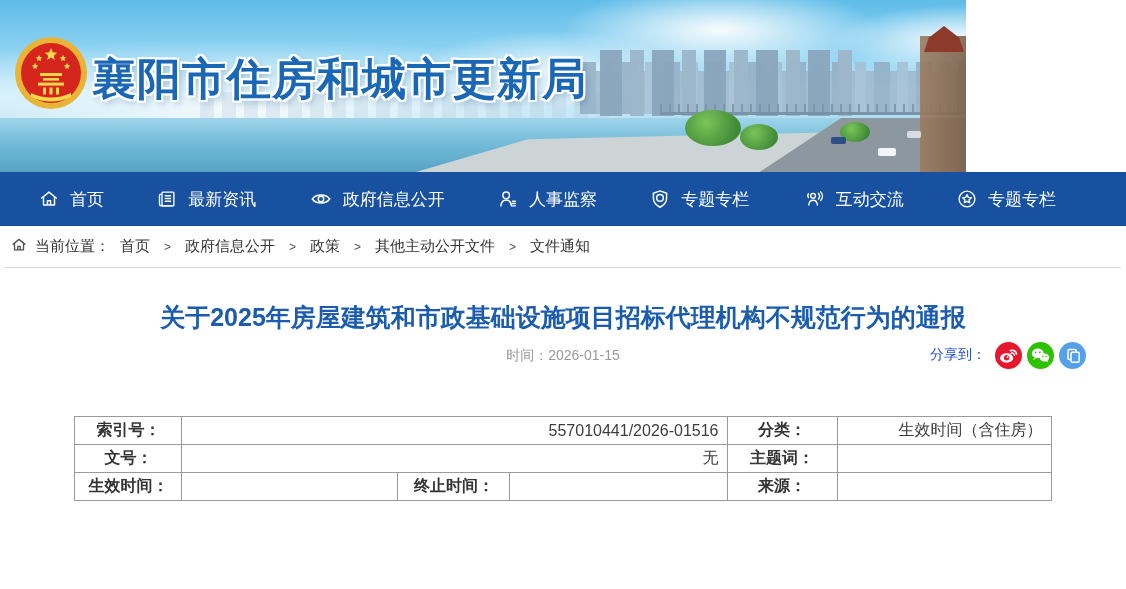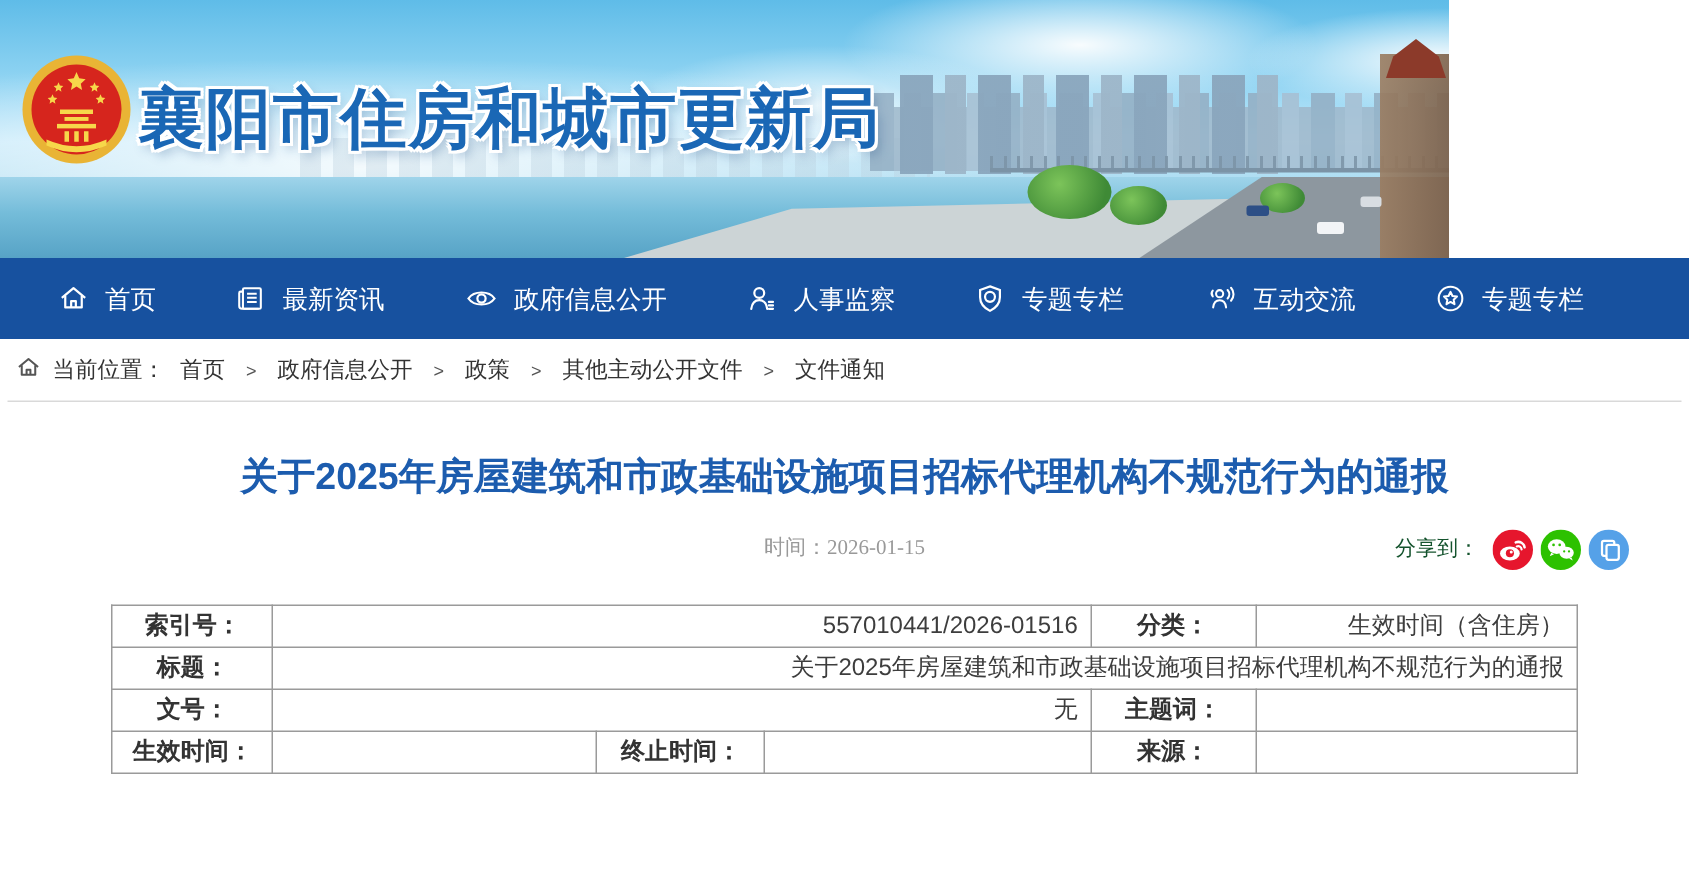--- a/index.html
+++ b/index.html
@@ -58,27 +58,27 @@
     cursor:pointer; text-decoration:none; white-space:nowrap; }
   .nav-item svg { display:block; }
   
   .breadcrumb { display:flex; align-items:center; height:41px; padding:0 10px; font-size:15px; color:#333; background:#fff; }
   .breadcrumb .loc { margin:0 6px 0 7px; }
   .crumb { cursor:pointer; margin:0 4px; }
   .sep { color:#555; font-size:12px; margin:0 10px; }
   .page-divider { border-top:1px solid #d9d9d9; margin:0 5px; }
   
   .article-title { margin-top:33px; text-align:center; font-size:25px; font-weight:bold; color:#1c5cae; }
-  .meta-row { position:relative; margin-top:17px; height:30px;font-family:Liberation Serif, serif; }
+  .meta-row { position:relative; margin-top:6px; height:30px; }
   .meta-time { text-align:center; font-size:14px; color:#999; line-height:30px; }
   .share { position:absolute; right:40px; top:0; height:30px; display:flex; align-items:center; gap:5px; }
-  .share-label { font-size:14px; color:#14532d; margin-right:4px; }
+  .share-label { font-size:14px; color:#1d4ed8; margin-right:4px; }
   .share-btn { width:27px; height:27px; cursor:pointer; }
   
-  .doc-table { width:976px; margin:22px auto 0; border-collapse:collapse; table-layout:fixed; font-size:16px; }
+  .doc-table { width:976px; margin:46px auto 0; border-collapse:collapse; table-layout:fixed; font-size:16px; }
   .doc-table td { border:1px solid #9a9a9a; height:28px; padding:0 8px; overflow:hidden; white-space:nowrap; }
   .doc-table td.lbl { font-weight:bold; text-align:center; color:#333; padding:0 2px; }
   .doc-table td.val { text-align:right; color:#3d3d3d; padding-left:12px; }
 </style>
 </head>
 <body>
 
 <div class="banner">
   <div class="cloud c1"></div>
   <div class="cloud c2"></div>
@@ -263,24 +263,20 @@
       <col style="width:214px">
     </colgroup>
   <tbody>
     <tr>
       <td class="lbl">索引号：</td>
       <td class="val" colspan="3">557010441/2026-01516</td>
       <td class="lbl">分类：</td>
       <td class="val">生效时间（含住房）</td>
     </tr>
     <tr>
-      <td class="lbl">标题：</td>
-      <td class="val" colspan="5">关于2025年房屋建筑和市政基础设施项目招标代理机构不规范行为的通报</td>
-    </tr>
-    <tr>
       <td class="lbl">文号：</td>
       <td class="val" colspan="3">无</td>
       <td class="lbl">主题词：</td>
       <td class="val"></td>
     </tr>
     <tr>
       <td class="lbl">生效时间：</td>
       <td class="val"></td>
       <td class="lbl">终止时间：</td>
       <td class="val"></td>

